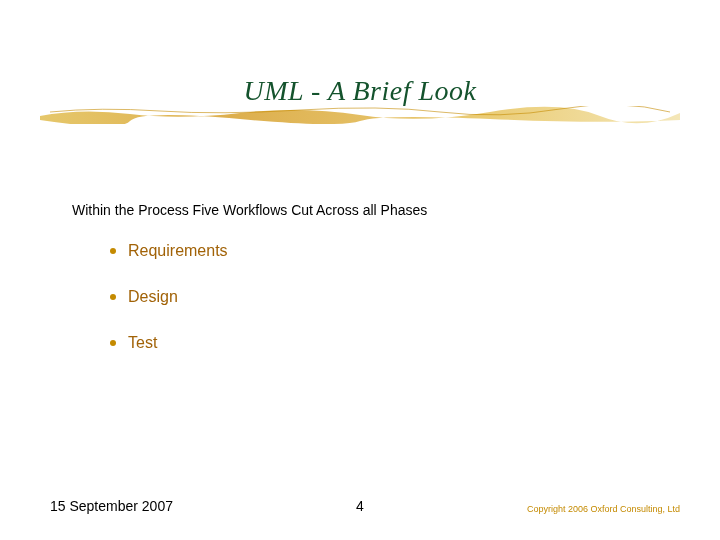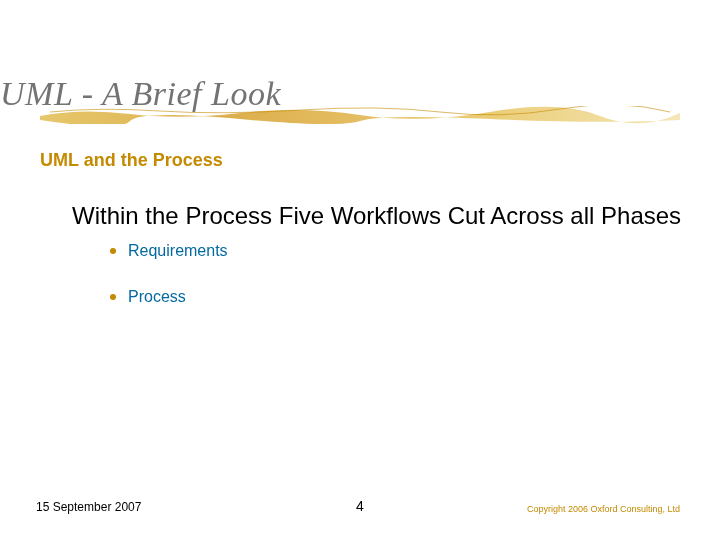--- a/index.html
+++ b/index.html
@@ -13,24 +13,25 @@
   .slide {
     width: 720px;
     height: 540px;
     position: relative;
   }
   .title {
     position: absolute;
     top: 75px;
     left: 0;
     width: 720px;
+    text-align: center;
     font-family: "Times New Roman", Times, serif;
     font-style: italic;
-    font-size: 34px;
-    color: #737373;
+    font-size: 28px;
+    color: #14532d;
     letter-spacing: 0.5px;
   }
   .brush {
     position: absolute;
     top: 106px;
     left: 40px;
     width: 640px;
     height: 18px;
   }
   .subheader {
@@ -38,51 +39,51 @@
     top: 150px;
     left: 40px;
     font-size: 18px;
     font-weight: bold;
     color: #c48a00;
   }
   .intro {
     position: absolute;
     top: 202px;
     left: 72px;
-    font-size: 24px;
+    font-size: 14px;
     color: #000;
   }
   .bullets {
     position: absolute;
     top: 242px;
     left: 110px;
   }
   .bullets li {
     list-style: none;
     font-size: 16px;
-    color: #0369a1;
+    color: #a16207;
     margin-bottom: 28px;
     position: relative;
     padding-left: 18px;
   }
   .bullets li::before {
     content: "";
     position: absolute;
     left: 0;
     top: 6px;
     width: 6px;
     height: 6px;
     background: #c48a00;
     border-radius: 50%;
   }
   .footer-date {
     position: absolute;
     bottom: 26px;
-    left: 36px;
-    font-size: 12px;
+    left: 50px;
+    font-size: 14px;
     color: #000;
   }
   .footer-page {
     position: absolute;
     bottom: 26px;
     left: 0;
     width: 720px;
     text-align: center;
     font-size: 14px;
     color: #000;
@@ -108,26 +109,26 @@
         <stop offset="0" stop-color="#e3c15a"></stop>
         <stop offset="0.3" stop-color="#d9a63a"></stop>
         <stop offset="0.7" stop-color="#e8c767"></stop>
         <stop offset="1" stop-color="#f3e4b0"></stop>
       </linearGradient>
     </defs>
     <path d="M0,10 Q40,2 90,8 T200,7 T320,9 T450,6 T560,10 T640,7 L640,14 Q560,18 450,13 T320,15 T200,13 T90,15 T0,14 Z" fill="url(#g)" opacity="0.9"></path>
     <path d="M10,6 Q60,1 120,5 T260,4 T400,6 T520,3 T630,6" stroke="#c48a00" stroke-width="1" fill="none" opacity="0.6"></path>
   </svg>
 
-  <div class="subheader">UML and the Process</div>
 
   <div class="intro">Within the Process Five Workflows Cut Across all Phases</div>
 
   <ul class="bullets">
     <li>Requirements</li>
-    <li>Process</li>
+    <li>Design</li>
+    <li>Test</li>
   </ul>
 
   <div class="footer-date">15 September 2007</div>
   <div class="footer-page">4</div>
   <div class="footer-copy">Copyright 2006 Oxford Consulting, Ltd</div>
 
 </div>
 
 </body></html>

